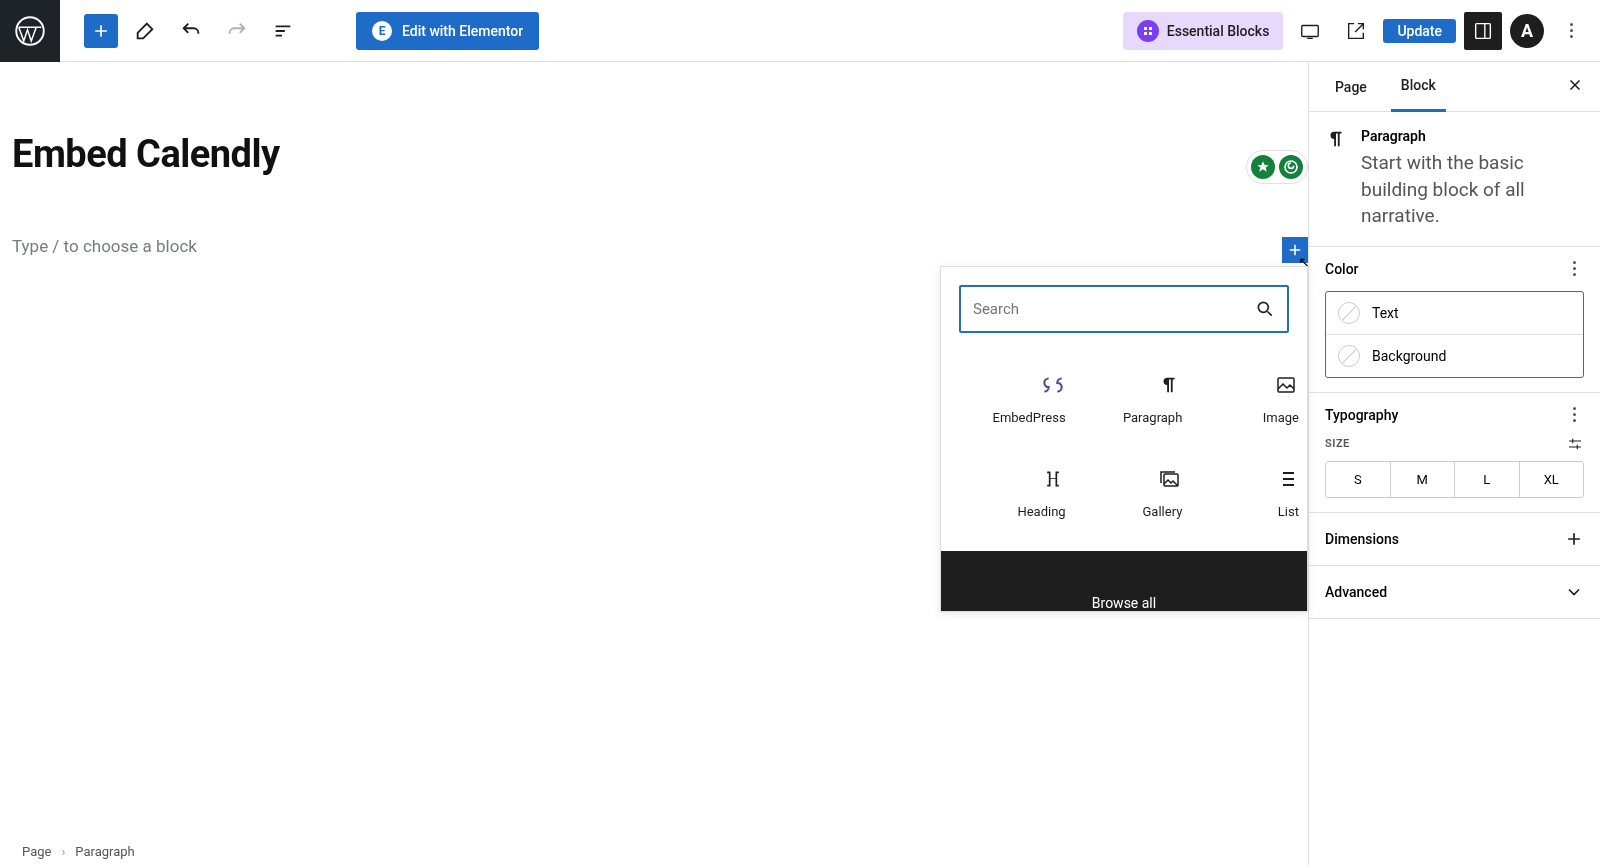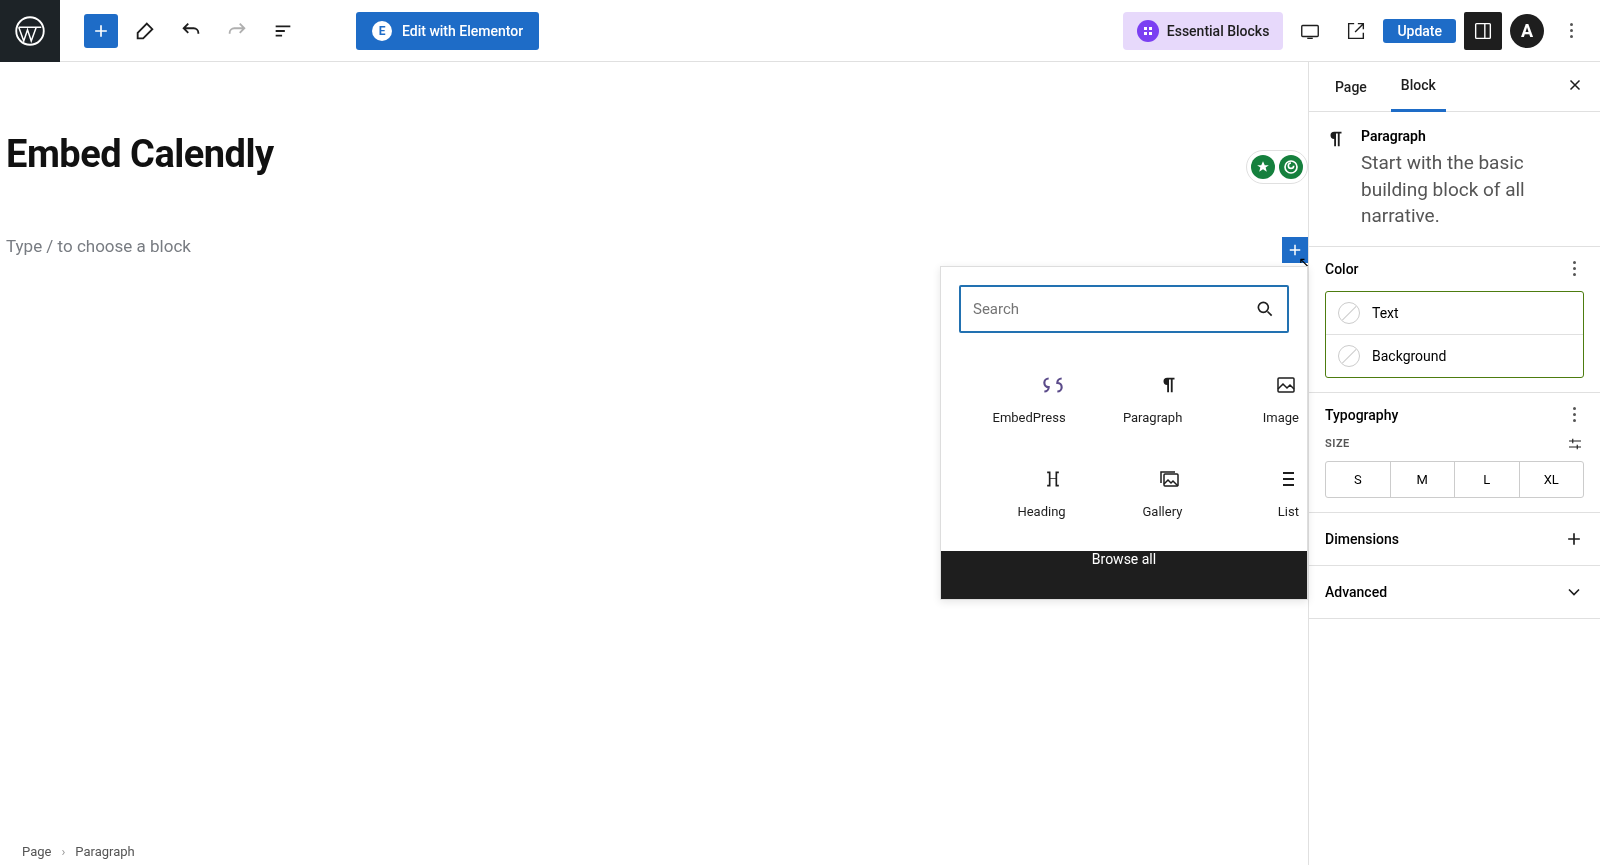--- a/index.html
+++ b/index.html
@@ -19,42 +19,42 @@
 .essential-blocks { height: 38px; background: #e7d9fb; border-radius: 4px; display: flex; align-items: center; padding: 0 14px; gap: 8px; cursor: pointer; }
 .eb-icon { width: 22px; height: 22px; background: #7b3ff2; border-radius: 50%; display: flex; align-items: center; justify-content: center; }
 .eb-icon svg { width: 12px; height: 12px; fill: #fff; }
 .essential-blocks span { color: #1e1e1e; font-size: 14px; font-weight: 500; }
 .update-btn { height: 24px; background: #1e6cc7; color: #fff; border-radius: 3px; padding: 0 14px; display: flex; align-items: center; font-size: 14px; font-weight: 500; cursor: pointer; }
 .settings-btn { width: 38px; height: 38px; background: #1e1e1e; display: flex; align-items: center; justify-content: center; cursor: pointer; border-radius: 2px; }
 .settings-btn svg { stroke: #fff; fill: none; stroke-width: 1.5; width: 22px; height: 22px; }
 .astra-btn { width: 34px; height: 34px; background: #1e1e1e; border-radius: 50%; display: flex; align-items: center; justify-content: center; color: #fff; font-size: 18px; font-weight: 700; cursor: pointer; }
 
 .main { display: flex; height: calc(100% - 62px); }
-.canvas { flex: 1; position: relative; padding: 70px 6px 0; }
+.canvas { flex: 1; position: relative; padding: 70px 12px 0; }
 .page-title { font-size: 38px; font-weight: 700; color: #111; margin-bottom: 60px; letter-spacing: -0.5px; }
 .block-placeholder { color: #787c82; font-size: 17px; }
 
 .widgets { position: absolute; top: 88px; right: 0; display: flex; gap: 4px; background: #fff; border: 1px solid #e0e0e0; border-radius: 20px; padding: 4px; align-items: center; }
 .widgets .w { width: 24px; height: 24px; border-radius: 50%; display: flex; align-items: center; justify-content: center; }
 .widgets .w1 { background: #15803d; }
 .widgets .w2 { background: #15803d; }
 
 .inline-add { position: absolute; top: 175px; right: 0; width: 26px; height: 26px; background: #1e6cc7; display: flex; align-items: center; justify-content: center; cursor: pointer; }
 .inline-add svg { width: 18px; height: 18px; stroke: #fff; stroke-width: 2; fill: none; }
 .cursor-pointer { position: absolute; top: 192px; right: -2px; font-size: 14px; }
 
 .inserter { position: absolute; top: 204px; right: 0; width: 368px; background: #fff; border: 1px solid #ddd; box-shadow: 0 2px 8px rgba(0,0,0,0.1); }
 .inserter-search { margin: 18px; border: 2px solid #2271b1; border-radius: 2px; height: 48px; display: flex; align-items: center; padding: 0 12px; }
 .inserter-search input { flex: 1; border: none; outline: none; font-size: 15px; color: #666; }
 .inserter-search svg { width: 20px; height: 20px; }
 .block-grid { display: grid; grid-template-columns: repeat(3, 1fr); padding: 0 8px 12px; }
 .block-item { height: 94px; display: flex; flex-direction: column; align-items: flex-end; justify-content: center; gap: 12px; cursor: pointer; border-radius: 2px; }
 .block-item .bi-icon { width: 26px; height: 26px; display: flex; align-items: center; justify-content: center; }
 .block-item .bi-label { font-size: 13px; color: #1e1e1e; }
-.browse-all { height: 48px; background: #1e1e1e; color: #fff; display: flex; align-items: flex-start; justify-content: center; font-size: 14px; cursor: pointer; }
+.browse-all { height: 60px; background: #1e1e1e; color: #fff; display: flex; align-items: flex-end; justify-content: center; font-size: 14px; cursor: pointer; }
 
 .sidebar { width: 292px; border-left: 1px solid #e0e0e0; display: flex; flex-direction: column; }
 .tabs { height: 50px; display: flex; align-items: center; border-bottom: 1px solid #e0e0e0; padding: 0 16px; }
 .tab { padding: 0 10px; height: 50px; display: flex; align-items: center; font-size: 14px; font-weight: 500; color: #1e1e1e; cursor: pointer; margin-right: 14px; }
 .tab.active { border-bottom: 3px solid #1e6cc7; }
 .tab-close { margin-left: auto; cursor: pointer; }
 .block-info { padding: 16px; display: flex; gap: 14px; border-bottom: 1px solid #e0e0e0; }
 .block-info .bi-icon { width: 24px; }
 .block-info .bi-text h3 { font-size: 14px; font-weight: 600; margin-bottom: 6px; }
 .block-info .bi-text p { font-size: 19px; color: #555; line-height: 1.4; }

